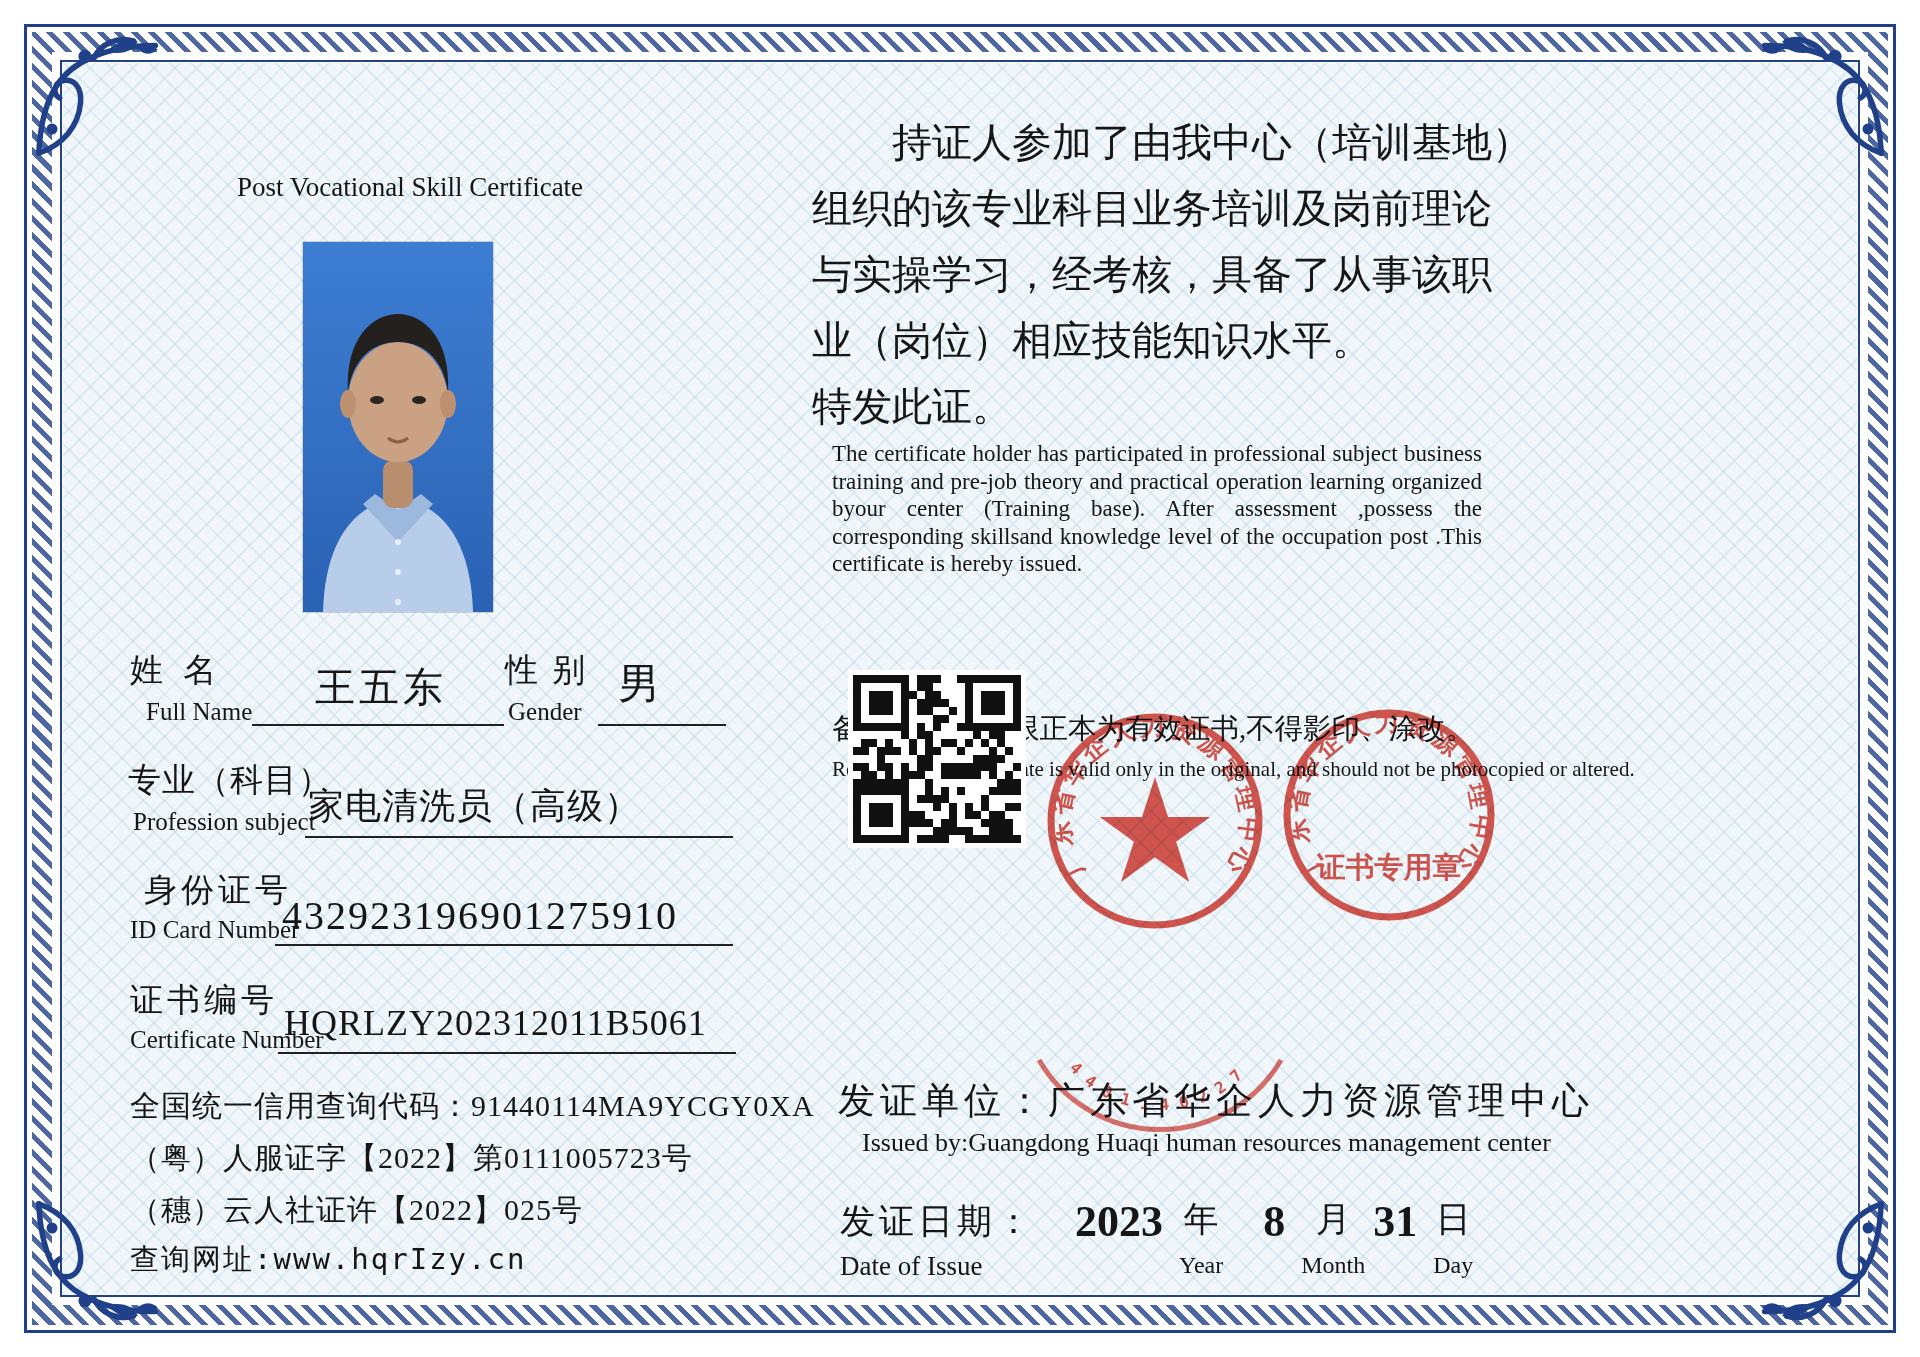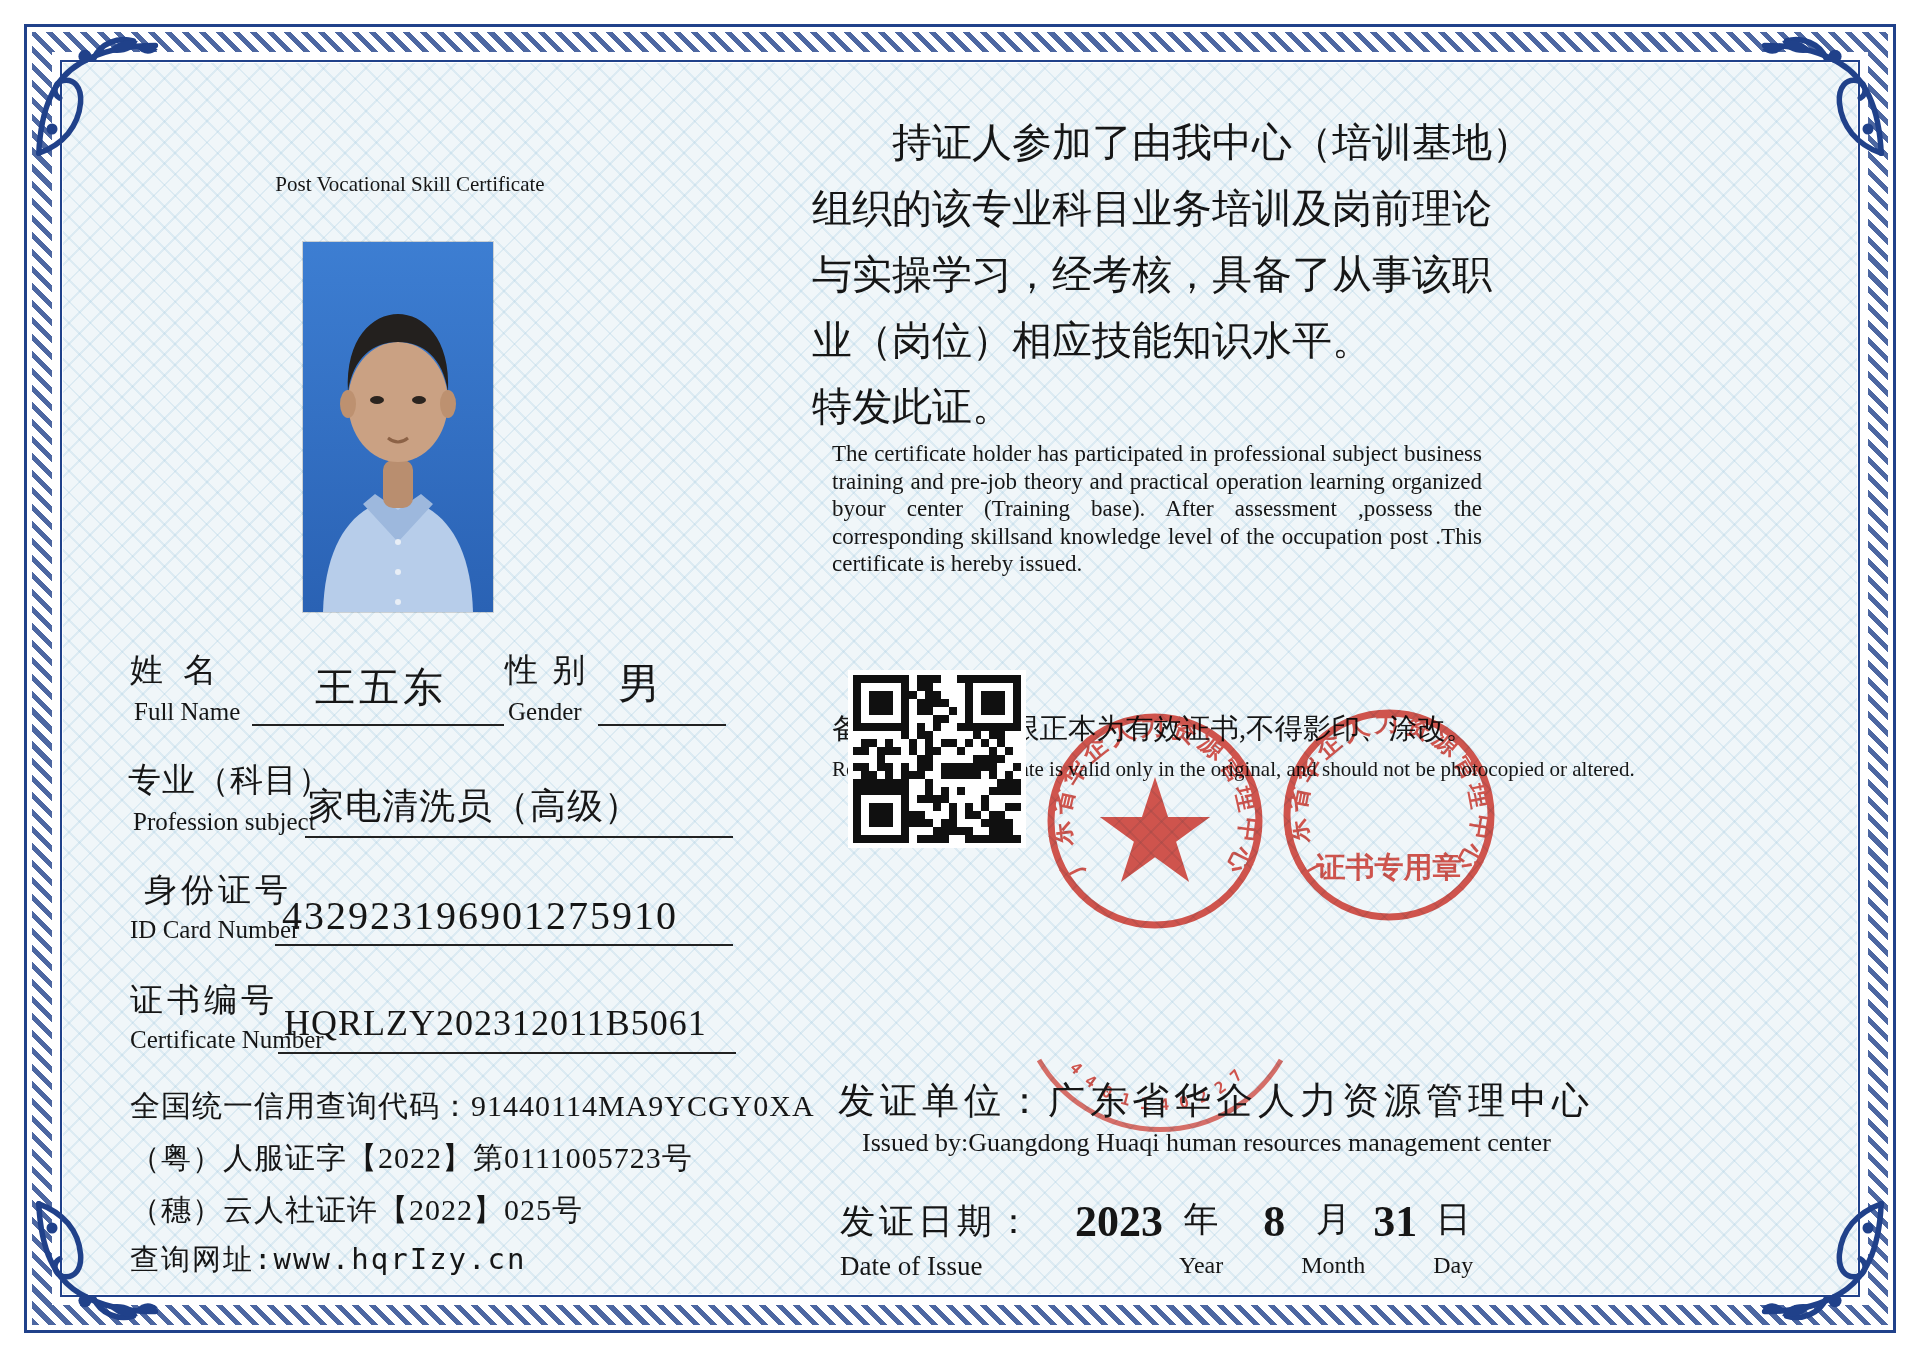--- a/index.html
+++ b/index.html
@@ -26,21 +26,21 @@
   }
   .corner{position:absolute;width:132px;height:132px;}
   .corner.tl{left:30px;top:30px;}
   .corner.tr{right:30px;top:30px;transform:scaleX(-1);}
   .corner.bl{left:30px;bottom:30px;transform:scaleY(-1);}
   .corner.br{right:30px;bottom:30px;transform:scale(-1,-1);}
 
   
   .title-zh{position:absolute;left:120px;top:94px;width:580px;text-align:center;
     font-size:62px;font-weight:900;letter-spacing:7px;}
-  .title-en{position:absolute;left:120px;top:172px;width:580px;text-align:center;font-size:21px;}
+  .title-en{position:absolute;left:120px;top:172px;width:580px;text-align:center;font-size:27px;}
   .photo{position:absolute;left:303px;top:242px;width:190px;height:370px;box-shadow:0 0 0 1px rgba(0,0,0,.15);}
 
   .lab-zh{position:absolute;font-size:33px;letter-spacing:6px;white-space:nowrap;}
   .lab-en{position:absolute;font-size:25px;white-space:nowrap;}
   .uline{position:absolute;height:0;border-bottom:2px solid #222;}
   .fval{position:absolute;white-space:nowrap;}
 
   .v-name{left:315px;top:660px;font-size:40px;letter-spacing:4px;}
   .v-gender{left:618px;top:656px;font-size:42px;}
   .v-prof{left:308px;top:782px;font-size:36px;letter-spacing:1px;}
@@ -159,21 +159,21 @@
       <ellipse cx="74" cy="158" rx="7" ry="4" fill="#2b241f"></ellipse>
       <ellipse cx="116" cy="158" rx="7" ry="4" fill="#2b241f"></ellipse>
       <path d="M85,196 q10,8 20,0" stroke="#8c6246" stroke-width="3" fill="none"></path>
       <circle cx="95" cy="300" r="3" fill="#e8eef6"></circle>
         <circle cx="95" cy="330" r="3" fill="#e8eef6"></circle>
         <circle cx="95" cy="360" r="3" fill="#e8eef6"></circle>
     </g>
   </svg>
 
   <div class="lab-zh" style="left:130px;top:648px;">姓 名</div>
-  <div class="lab-en" style="left:134px;top:698px;">Full Name</div>
+  <div class="lab-en" style="left:146px;top:698px;">Full Name</div>
   <div class="uline" style="left:252px;top:724px;width:252px;"></div>
   <div class="fval v-name">王五东</div>
 
   <div class="lab-zh" style="left:505px;top:648px;letter-spacing:3px;">性 别</div>
   <div class="lab-en" style="left:508px;top:698px;">Gender</div>
   <div class="uline" style="left:598px;top:724px;width:128px;"></div>
   <div class="fval v-gender">男</div>
 
   <div class="lab-zh" style="left:128px;top:758px;letter-spacing:1px;">专业（科目）</div>
   <div class="lab-en" style="left:133px;top:808px;">Profession subject</div>

